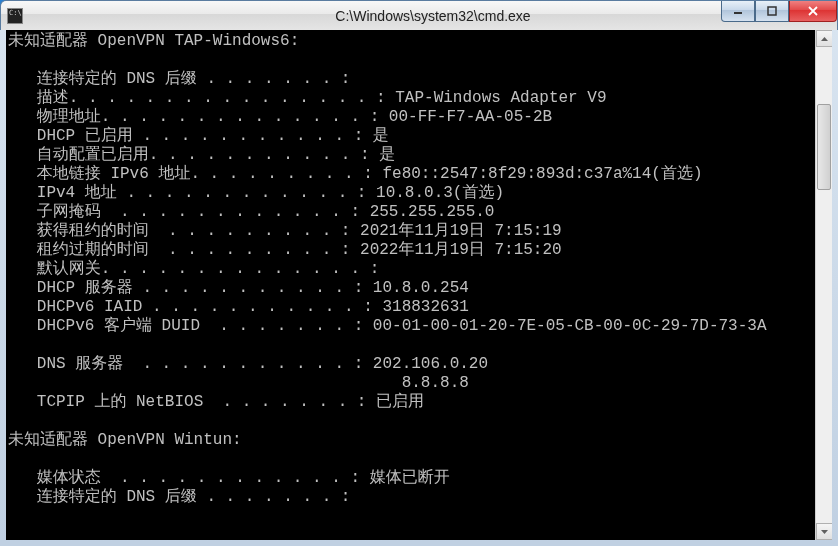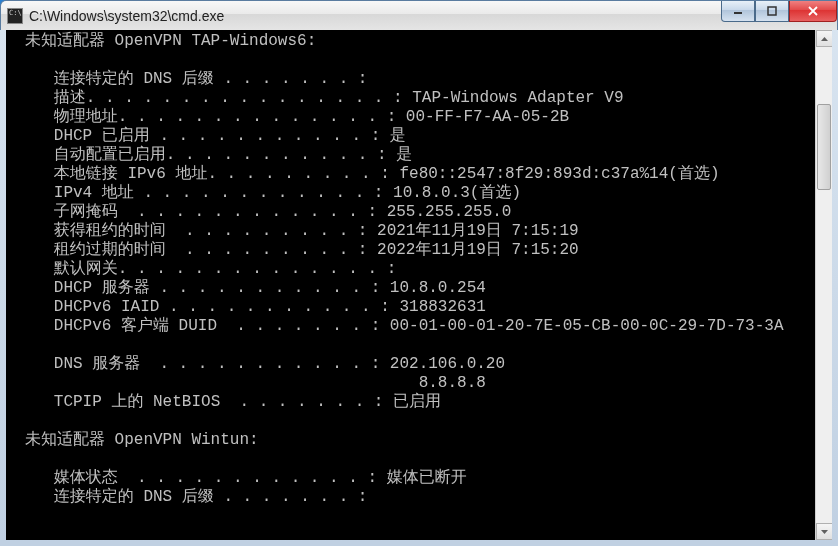--- a/index.html
+++ b/index.html
@@ -1,29 +1,29 @@
 <!DOCTYPE html>
 <html><head>
 <meta charset="utf-8">
 <style>
   * { margin: 0; padding: 0; box-sizing: border-box; }
   html, body { width: 838px; height: 546px; overflow: hidden; font-family: "Segoe UI", Tahoma, sans-serif; background: linear-gradient(to bottom, #2a80d2 0%, #3a90e2 50%, #2a80d2 100%); }
   .window { position: absolute; top: 0; left: 0; width: 838px; height: 546px; }
   .titlebar { height: 30px; background: linear-gradient(to bottom, #f8f8f8 0%, #eaeaea 45%, #d8d8d8 46%, #e5e5e5 100%); border: 1px solid #5a7ca0; border-bottom: none; border-radius: 6px 6px 0 0; display: flex; align-items: center; padding-left: 6px; position: relative; }
   .titlebar .app-icon { width: 16px; height: 16px; background: #222; border: 1px solid #888; margin-right: 6px; position: relative; }
   .titlebar .app-icon::after { content: "C:\\"; position: absolute; top: 0; left: 1px; font-size: 7px; color: #ccc; font-family: Consolas, monospace; line-height: 8px; }
-  .titlebar .title { font-size: 14px; color: #222; flex: 1; white-space: nowrap; }
+  .titlebar .title { font-size: 14px; color: #222; flex: 1; white-space: nowrap; text-align: center; }
   .win-buttons { position: absolute; right: 0; top: 0; display: flex; height: 21px; }
   .win-btn { width: 34px; height: 21px; border: 1px solid #4a6a8a; border-top: none; background: linear-gradient(to bottom, #e8f0f8 0%, #c8d8ea 45%, #b0c4da 46%, #d5e2f0 100%); display: flex; align-items: center; justify-content: center; }
   .win-btn.min { border-radius: 0 0 0 4px; }
   .win-btn.close { width: 48px; border-radius: 0 0 4px 0; background: linear-gradient(to bottom, #f08080 0%, #e24a4a 45%, #d33 46%, #e86060 100%); border-color: #a02020; }
   .win-btn svg { display: block; }
   .client { position: absolute; top: 30px; left: 0; right: 0; bottom: 0; border: 6px solid; border-image: linear-gradient(to bottom, #d8e4f0, #c0d0e2) 1; border-top: none; padding: 0; }
   .console-wrap { width: 100%; height: 100%; background: #000; position: relative; overflow: hidden; }
-  .console { padding: 2px 4px 2px 19px; font-family: "NSimSun", "SimSun", Consolas, "Courier New", monospace; font-size: 16px; line-height: 19px; color: #c0c0c0; white-space: pre; }
+  .console { padding: 2px 4px 2px 2px; font-family: "NSimSun", "SimSun", Consolas, "Courier New", monospace; font-size: 16px; line-height: 19px; color: #c0c0c0; white-space: pre; }
   .scrollbar { position: absolute; right: 0; top: 0; width: 17px; height: 100%; background: #efefef; border-left: 1px solid #d0d0d0; display: flex; flex-direction: column; }
   .sb-btn { width: 17px; height: 17px; background: linear-gradient(to bottom, #f5f5f5, #e0e0e0); border: 1px solid #b0b0b0; display: flex; align-items: center; justify-content: center; font-size: 8px; color: #555; }
   .sb-track { flex: 1; position: relative; background: #efefef; }
   .sb-thumb { position: absolute; left: 1px; width: 14px; background: linear-gradient(to right, #e8e8e8, #d0d0d0); border: 1px solid #a0a0a0; border-radius: 2px; }
 </style>
 </head>
 <body>
 
 <div class="window">
   <div class="titlebar">

